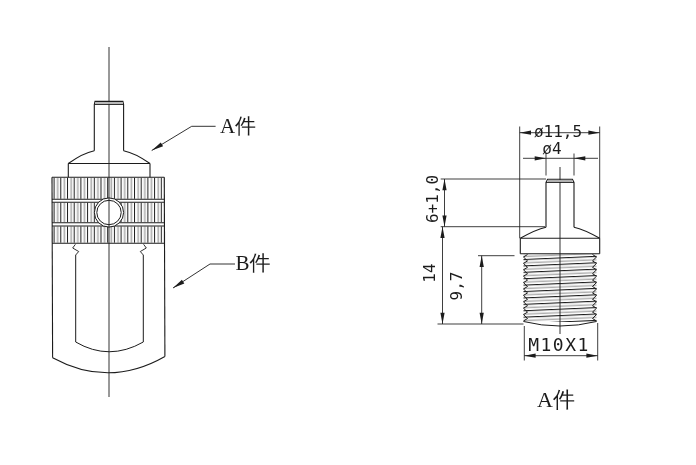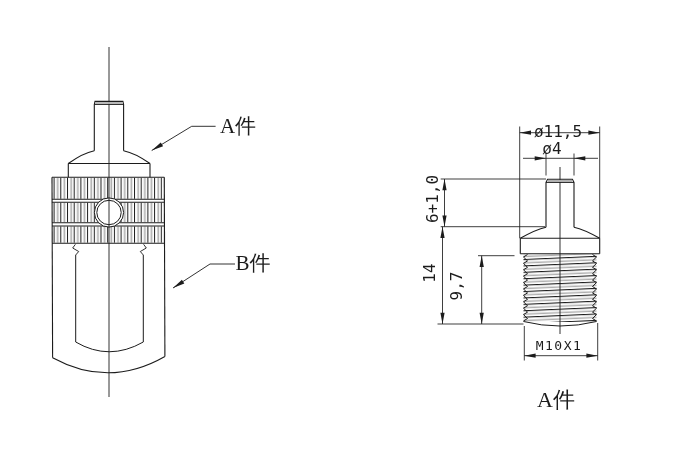--- a/index.html
+++ b/index.html
@@ -1,20 +1,20 @@
 <!DOCTYPE html>
 <html><head>
 <meta charset="utf-8">
 <style>
   html,body{margin:0;padding:0;background:#ffffff;}
   .canvas{position:relative;width:696px;height:465px;background:#ffffff;overflow:hidden;text-align:right;}
   .txt{position:absolute;white-space:nowrap;color:#1c1c1c;transform:translate(-50%,-50%);line-height:1;}
   .txt.rot{transform:translate(-50%,-50%) rotate(-90deg);}
   .dim{font-family:"DejaVu Sans Mono",monospace;font-size:16px;}
-  .dim-wide{font-family:"DejaVu Sans Mono",monospace;font-size:13px;letter-spacing:1.5px;}
+  .dim-wide{font-family:"DejaVu Sans Mono",monospace;font-size:18px;letter-spacing:1.5px;}
   .plabel{font-family:"Liberation Serif",serif;font-size:21px;}
   .caption{font-family:"Liberation Serif",serif;font-size:22px;}
   svg{position:absolute;left:0;top:0;}
 </style>
 </head>
 <body>
 
 <div class="canvas">
 
   <svg width="696" height="465" viewBox="0 0 696 465">

